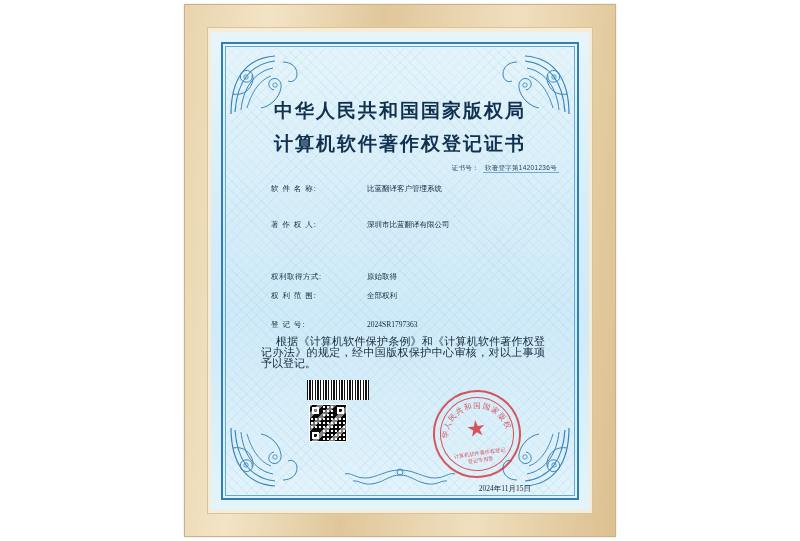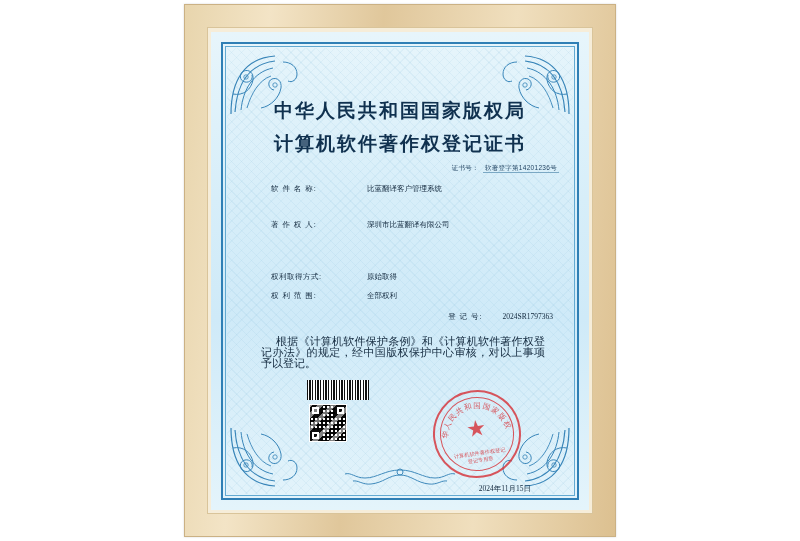--- a/index.html
+++ b/index.html
@@ -136,21 +136,21 @@
     letter-spacing: 1px;
   }
   .field-label.tight { letter-spacing: 0.5px; }
   .field-value { display: inline-block; padding-left: 20px; }
 
   #row-name   { top: 112px; }
   #row-ver    { top: 126px; }
   #row-owner  { top: 148px; }
   #row-acq    { top: 200px; font-family: Liberation Serif, serif; }
   #row-scope  { top: 219px; text-decoration: underline; }
-  #row-regno  { top: 240px; text-align: right; }
+  #row-regno  { top: 248px; }
 
   #statement {
     position: absolute;
     left: 24px;
     right: 18px;
     top: 264px;
     font-size: 11px;
     line-height: 11px;
     color: #12283d;
     font-family: Liberation Serif, serif;

